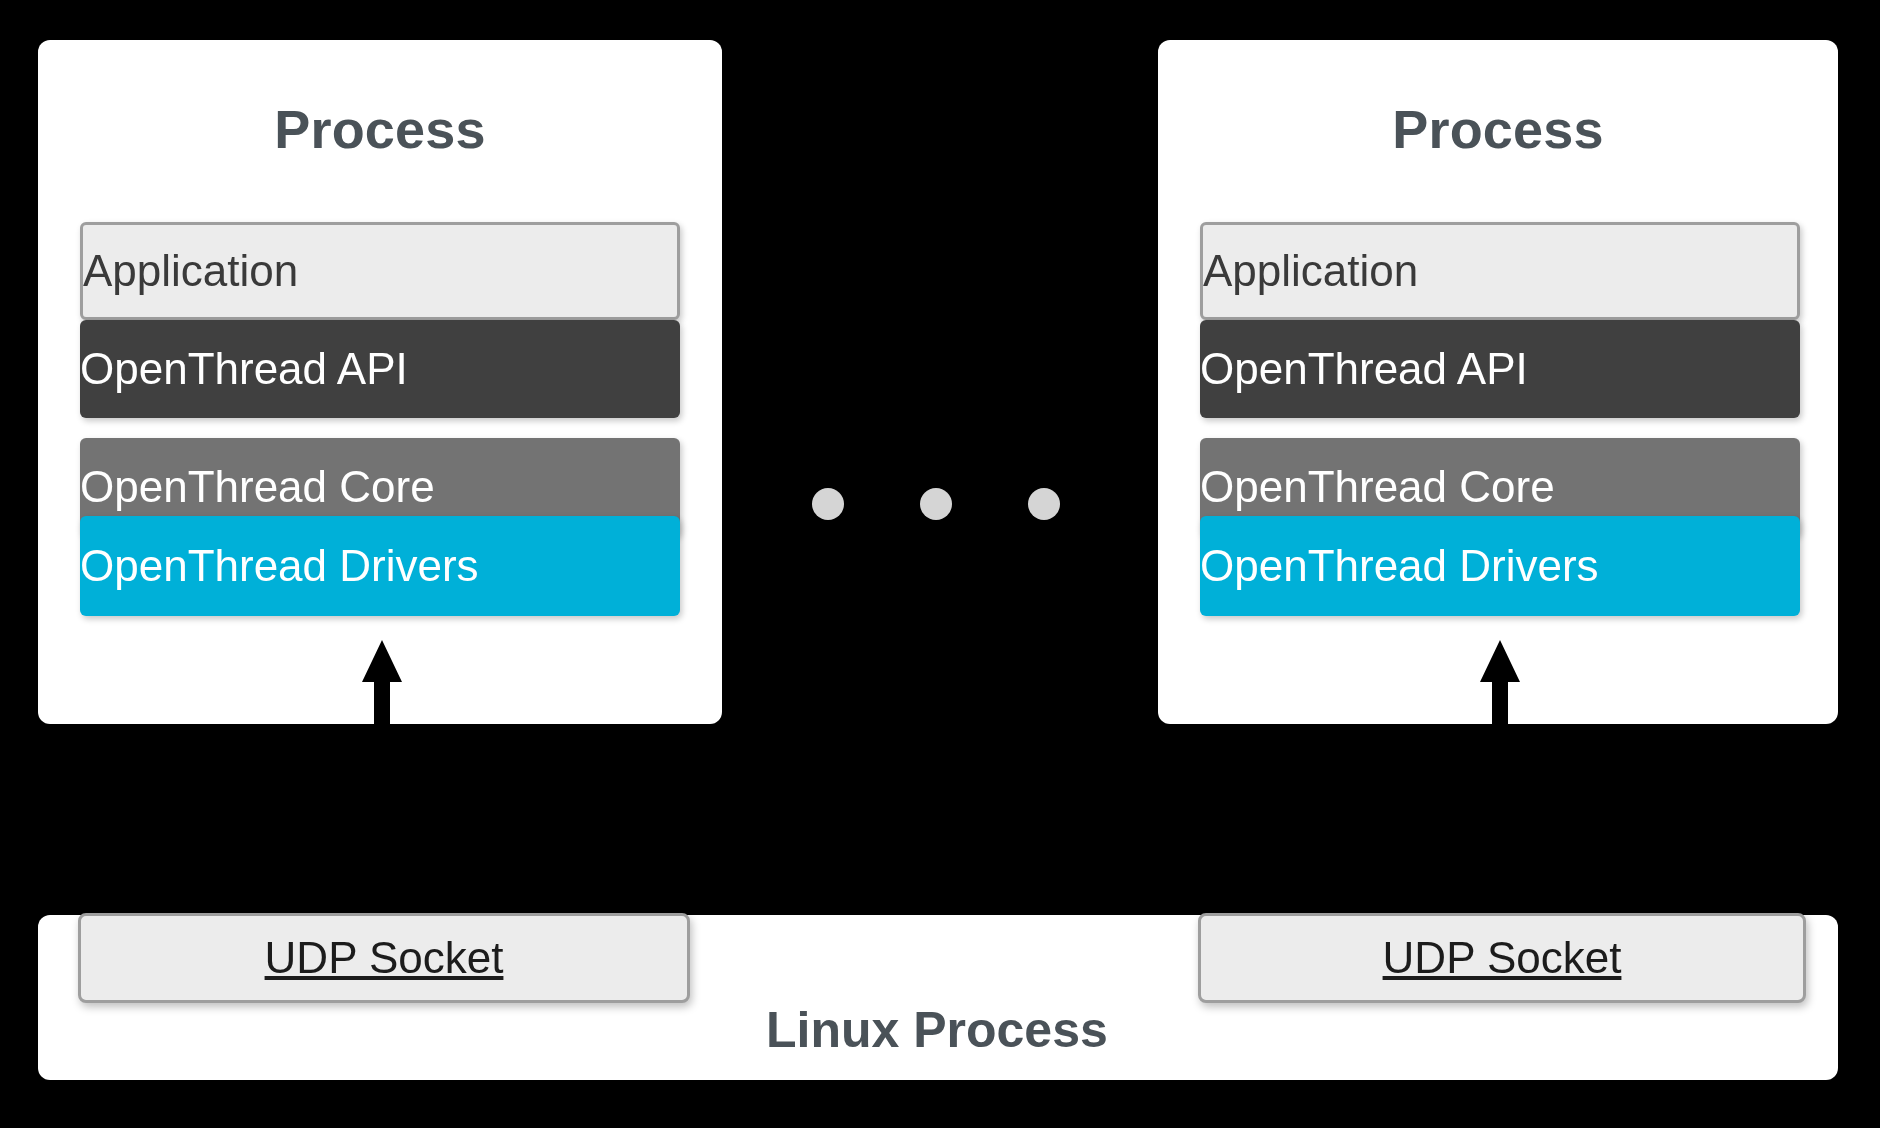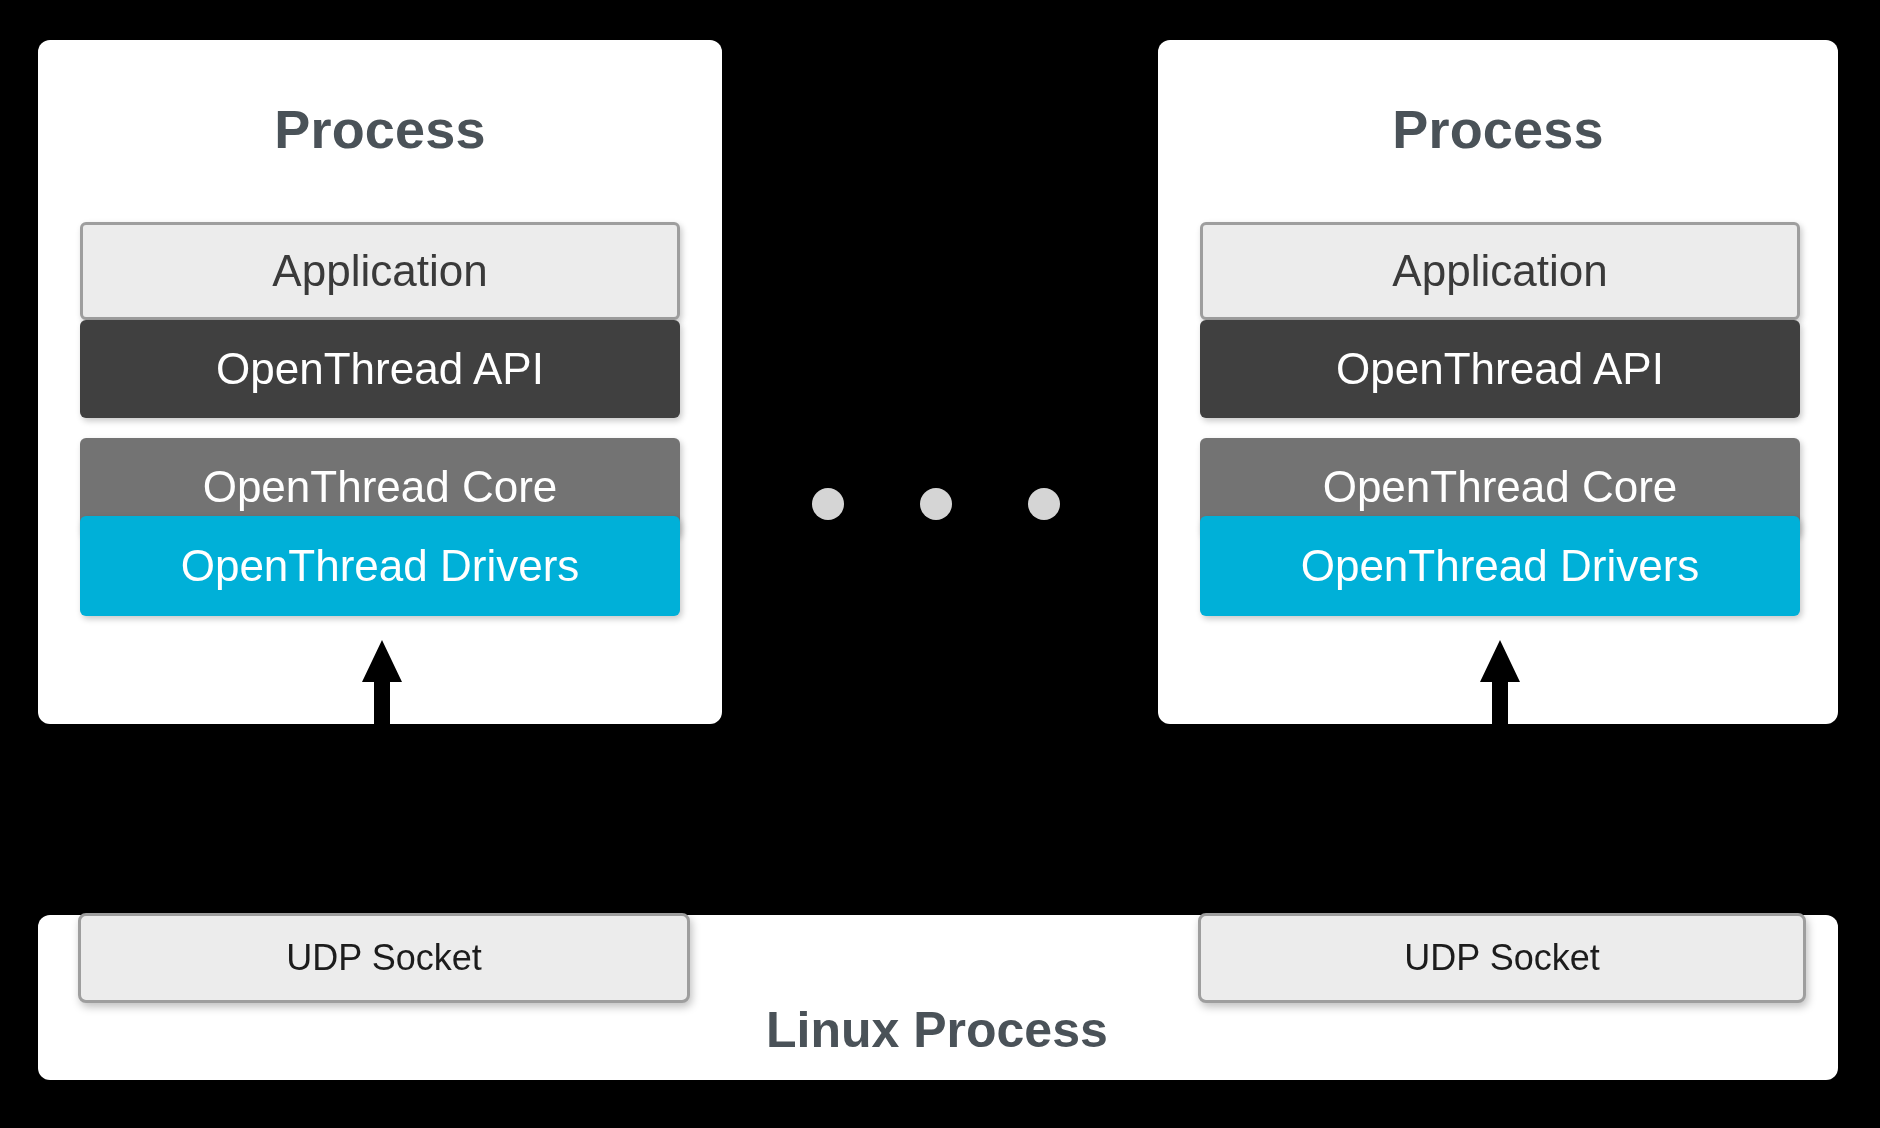--- a/index.html
+++ b/index.html
@@ -41,21 +41,21 @@
   
   .layer-stack {
     position: absolute;
   }
   .layer {
     position: absolute;
     left: 0;
     right: 0;
     display: flex;
     align-items: center;
-    justify-content: center;
+    justify-content: flex-start;
     box-sizing: border-box;
     font-size: 44px;
     line-height: 1;
     border-radius: 6px;
     box-shadow: 2px 3px 6px rgba(0,0,0,0.22);
   }
   .layer.application {
     background: #ececec;
     border: 3px solid #9e9e9e;
     color: #3a3a3a;
@@ -111,24 +111,25 @@
   }
   .socket-box {
     position: absolute;
     display: flex;
     align-items: center;
     justify-content: center;
     background: #ececec;
     border: 3px solid #9e9e9e;
     border-radius: 8px;
     box-sizing: border-box;
-    font-size: 36px;
+    font-size: 44px;
     color: #1c1c1c;
     line-height: 1;
     box-shadow: 2px 4px 8px rgba(0,0,0,0.25);
+    text-decoration: underline;
   }
 </style>
 </head>
 <body>
 
 <div id="canvas">
 
   <div class="process-panel" style="left:38px; top:40px; width:684px; height:684px;">
     <div class="process-title">Process</div>
 

